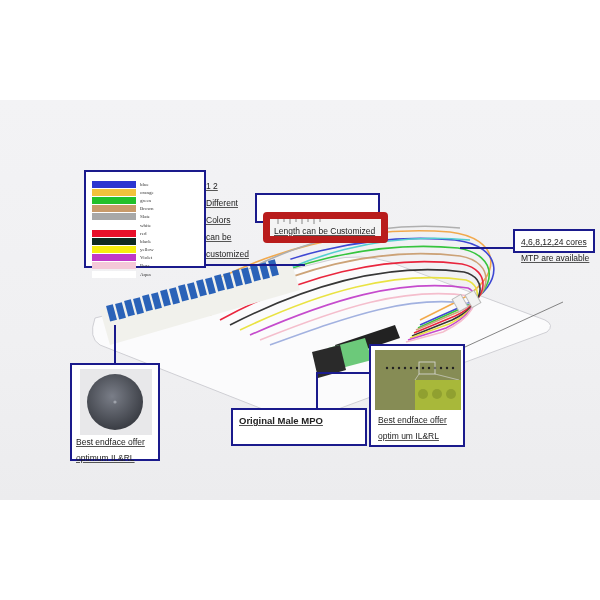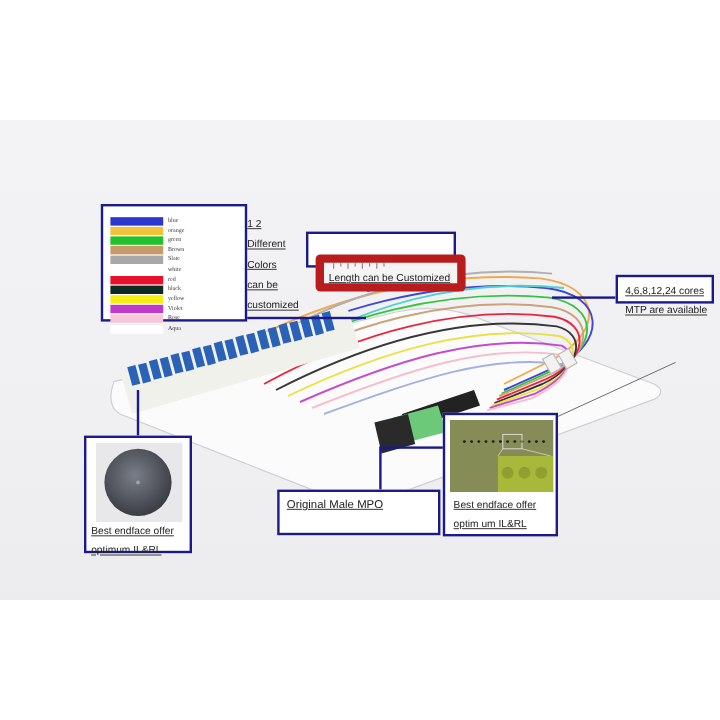--- a/index.html
+++ b/index.html
@@ -17,21 +17,21 @@
   .len-box{left:255px;top:193px;width:125px;height:30px;}
   .len-inner{position:absolute;left:6px;top:5px;width:111px;height:17px;border:7px solid #b91c1c;border-radius:4px;background:#f4f4f4;margin-top:12px;}
   .len-ticks{position:absolute;left:6px;top:0;height:6px;width:50px;}
   .len-text{position:absolute;left:4px;top:7px;font-size:8.5px;white-space:nowrap;}
   .cores-box{left:513px;top:229px;width:82px;height:24px;}
   .cores-text{position:absolute;left:6px;top:3px;font-size:8.5px;line-height:16px;white-space:nowrap;}
   .endface1{left:70px;top:363px;width:90px;height:98px;}
   .fiber-img{position:absolute;left:8px;top:4px;width:72px;height:66px;background:#e8e8ea;}
   .ef-text{position:absolute;left:4px;top:69px;font-size:8.5px;line-height:16px;white-space:nowrap;}
   .mpo-box{left:231px;top:408px;width:136px;height:38px;}
-  .mpo-text{position:absolute;left:6px;top:2px;font-size:9.5px;line-height:17px;white-space:nowrap;}
+  .mpo-text{position:absolute;left:6px;top:2px;font-size:9.5px;line-height:17px;white-space:nowrap;font-weight:bold;}
   .ef2{left:369px;top:344px;width:96px;height:103px;}
   .ef2-img{position:absolute;left:4px;top:4px;width:86px;height:60px;background:#8a8f5a;}
   .ef2-text{position:absolute;left:7px;top:66px;font-size:8.5px;line-height:16px;white-space:nowrap;}
 </style>
 </head>
 <body>
 
 <div class="stage"></div>
 
 <svg class="photo" viewBox="0 0 600 600" xmlns="http://www.w3.org/2000/svg">

